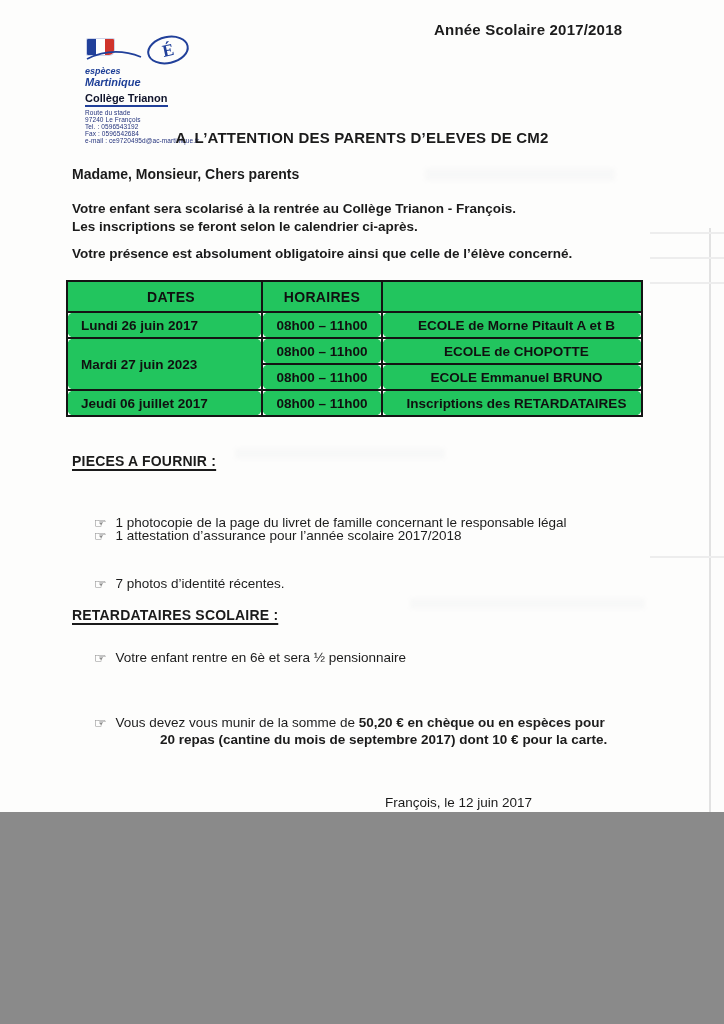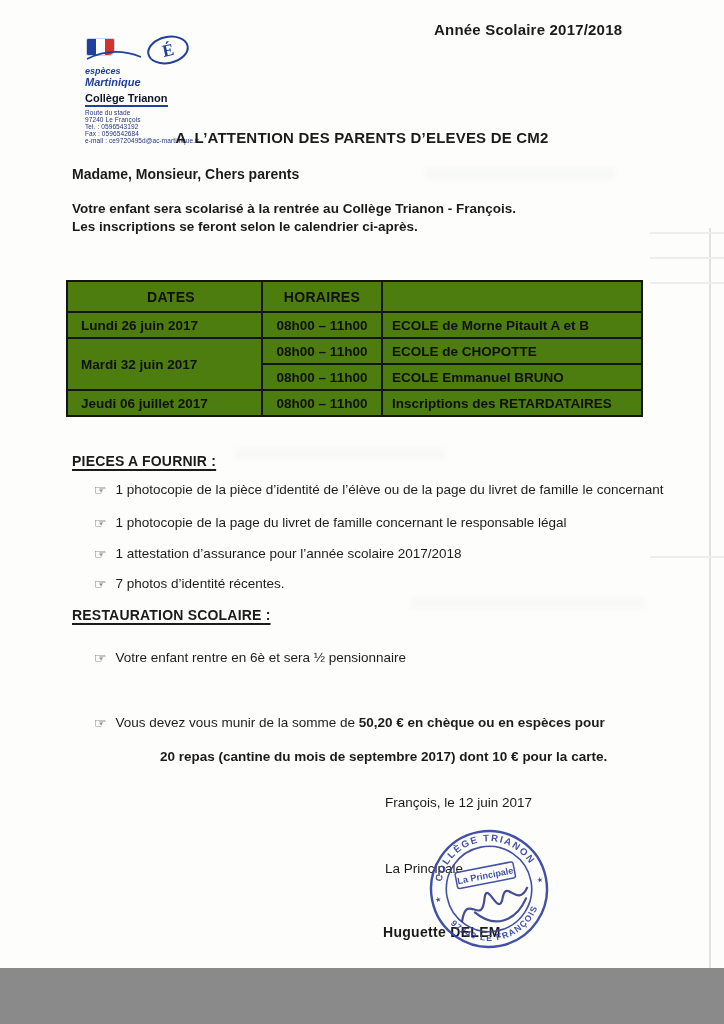--- a/index.html
+++ b/index.html
@@ -1,18 +1,18 @@
 <!DOCTYPE html>
 <html><head>
 <meta charset="utf-8">
 <style>
   * { margin:0; padding:0; box-sizing:border-box; }
   html,body { background:#8a8a8a; }
   .page {
-    position:relative; width:724px; height:968px; margin:0 auto;
+    position:relative; width:724px; height:812px; margin:0 auto;
     background:#fdfdfc; overflow:hidden;
     font-family:"Liberation Sans", sans-serif; color:#1b1b1b;
   }
   .abs { position:absolute; }
   .b { font-weight:700; }
 
   .school-year { left:434px; top:21px; font-size:15px; font-weight:700; letter-spacing:.2px; }
 
   
   .logo { left:85px; top:36px; width:175px; }
@@ -29,35 +29,35 @@
                  border-bottom:2px solid #21409a; margin:2px 0 2px; padding-bottom:1px; }
   .addr { font-size:6.5px; line-height:7px; color:#24337c; letter-spacing:.1px; }
 
   .title { left:0; top:129px; width:100%; text-align:center; font-size:15px; font-weight:700;
            white-space:pre; letter-spacing:.2px; }
   .salutation { left:72px; top:166px; font-size:14px; font-weight:700; }
   .intro-1 { left:72px; top:200px; font-size:13.5px; font-weight:700; line-height:17.5px; }
   .intro-notice { left:72px; top:246px; font-size:13.5px; font-weight:700; }
 
   table.sched { position:absolute; left:66px; top:280px; width:575px; border-collapse:collapse; table-layout:fixed; }
-  .sched th, .sched td { border:2px solid #141414; font-size:13.5px; color:#101010; background:#4d7c0f; }
+  .sched th, .sched td { border:2px solid #141414; font-size:13.5px; color:#101010; background:#22c55e; }
   .sched th { height:31px; text-align:center; font-weight:700; font-size:14px; letter-spacing:.3px; }
-  .sched td { height:26px; font-weight:700; }
+  .sched td { height:26px; font-weight:700;border-radius:8px; }
   .c-date  { width:195px; padding-left:13px; text-align:left; }
   .c-hours { width:120px; text-align:center; }
-  .c-place { width:260px; padding-left:9px; text-align:left; }
+  .c-place { width:260px; padding-left:9px; text-align:center; }
 
   .section-heading { font-size:14px; font-weight:700; letter-spacing:.2px;
     text-decoration:underline; text-decoration-thickness:1.5px; text-underline-offset:3px; }
   .h-pieces { left:72px; top:453px; }
   .h-resto  { left:72px; top:607px; }
 
   .item { left:94px; font-size:13.5px; color:#1d1d1d; white-space:nowrap; }
   .hand { display:inline-block; margin-right:9px; font-size:14px; transform:translateY(1px); }
-  .line2 { left:160px; font-size:13.5px; white-space:nowrap;margin-top:17px; }
+  .line2 { left:160px; font-size:13.5px; white-space:nowrap; }
 
   .place-date { left:385px; top:795px; font-size:13.5px; }
   .role { left:385px; top:861px; font-size:13.5px; }
   .name { left:383px; top:924px; font-size:14px; font-weight:700; letter-spacing:.3px; }
 
   .stamp { left:428px; top:828px; width:122px; height:122px; transform:rotate(-11deg); opacity:.93; }
   .st-ring { fill:none; stroke:#34459e; stroke-width:2.4; }
   .st-ring.thin { stroke-width:1.6; }
   .st-arc { fill:#34459e; font-size:9.5px; font-weight:700; letter-spacing:1.6px;
             font-family:"Liberation Sans", sans-serif; }
@@ -104,66 +104,64 @@
   </div>
 
   <div class="abs title">A  L’ATTENTION DES PARENTS D’ELEVES DE CM2</div>
 
   <div class="abs intro-1">
     <div>Votre enfant sera scolarisé à la rentrée au Collège Trianon - François.</div>
     <div>Les inscriptions se feront selon le calendrier ci-après.</div>
   </div>
 
   <div class="abs salutation">Madame, Monsieur, Chers parents</div>
+  <div class="abs intro-notice">Votre présence est absolument obligatoire ainsi que celle de l’élève concerné.</div>
 
   <table class="sched">
     <tbody>
         <tr>
       <th class="c-date">DATES</th>
       <th class="c-hours">HORAIRES</th>
       <th class="c-place"></th>
     </tr>
     <tr>
       <td class="c-date">Lundi 26 juin 2017</td>
       <td class="c-hours">08h00 – 11h00</td>
       <td class="c-place">ECOLE de Morne Pitault A et B</td>
     </tr>
     <tr>
-      <td class="c-date" rowspan="2">Mardi 32 juin 2017</td>
+      <td class="c-date" rowspan="2">Mardi 27 juin 2023</td>
       <td class="c-hours">08h00 – 11h00</td>
       <td class="c-place">ECOLE de CHOPOTTE</td>
     </tr>
     <tr>
       <td class="c-hours">08h00 – 11h00</td>
       <td class="c-place">ECOLE Emmanuel BRUNO</td>
     </tr>
     <tr>
       <td class="c-date">Jeudi 06 juillet 2017</td>
       <td class="c-hours">08h00 – 11h00</td>
       <td class="c-place">Inscriptions des RETARDATAIRES</td>
     </tr>
   </tbody>
     </table>
 
   <div class="abs section-heading h-pieces">PIECES A FOURNIR :</div>
 
-  <div class="abs item" style="top:481px">
-    <span class="hand">☞</span><span>1 photocopie de la pièce d’identité de l’élève ou de la page du livret de famille le concernant</span>
-  </div>
   <div class="abs item" style="top:514px">
     <span class="hand">☞</span><span>1 photocopie de la page du livret de famille concernant le responsable légal</span>
   </div>
-  <div class="abs item" style="top:545px">
+  <div class="abs item" style="top:527px">
     <span class="hand">☞</span><span>1 attestation d’assurance pour l’année scolaire 2017/2018</span>
   </div>
   <div class="abs item" style="top:575px">
     <span class="hand">☞</span><span>7 photos d’identité récentes.</span>
   </div>
 
-  <div class="abs section-heading h-resto">RESTAURATION SCOLAIRE :</div>
+  <div class="abs section-heading h-resto">RETARDATAIRES SCOLAIRE :</div>
 
   <div class="abs item" style="top:649px">
     <span class="hand">☞</span><span>Votre enfant rentre en 6è et sera ½ pensionnaire</span>
   </div>
   <div class="abs item" style="top:714px">
     <span class="hand">☞</span><span><span>Vous devez vous munir de la somme de </span><span class="b">50,20 € en chèque ou en espèces pour</span></span>
   </div>
   <div class="abs line2 b" style="top:732px">20 repas (cantine du mois de septembre 2017) dont 10 € pour la carte.</div>
 
   <div class="abs place-date">François, le 12 juin 2017</div>

